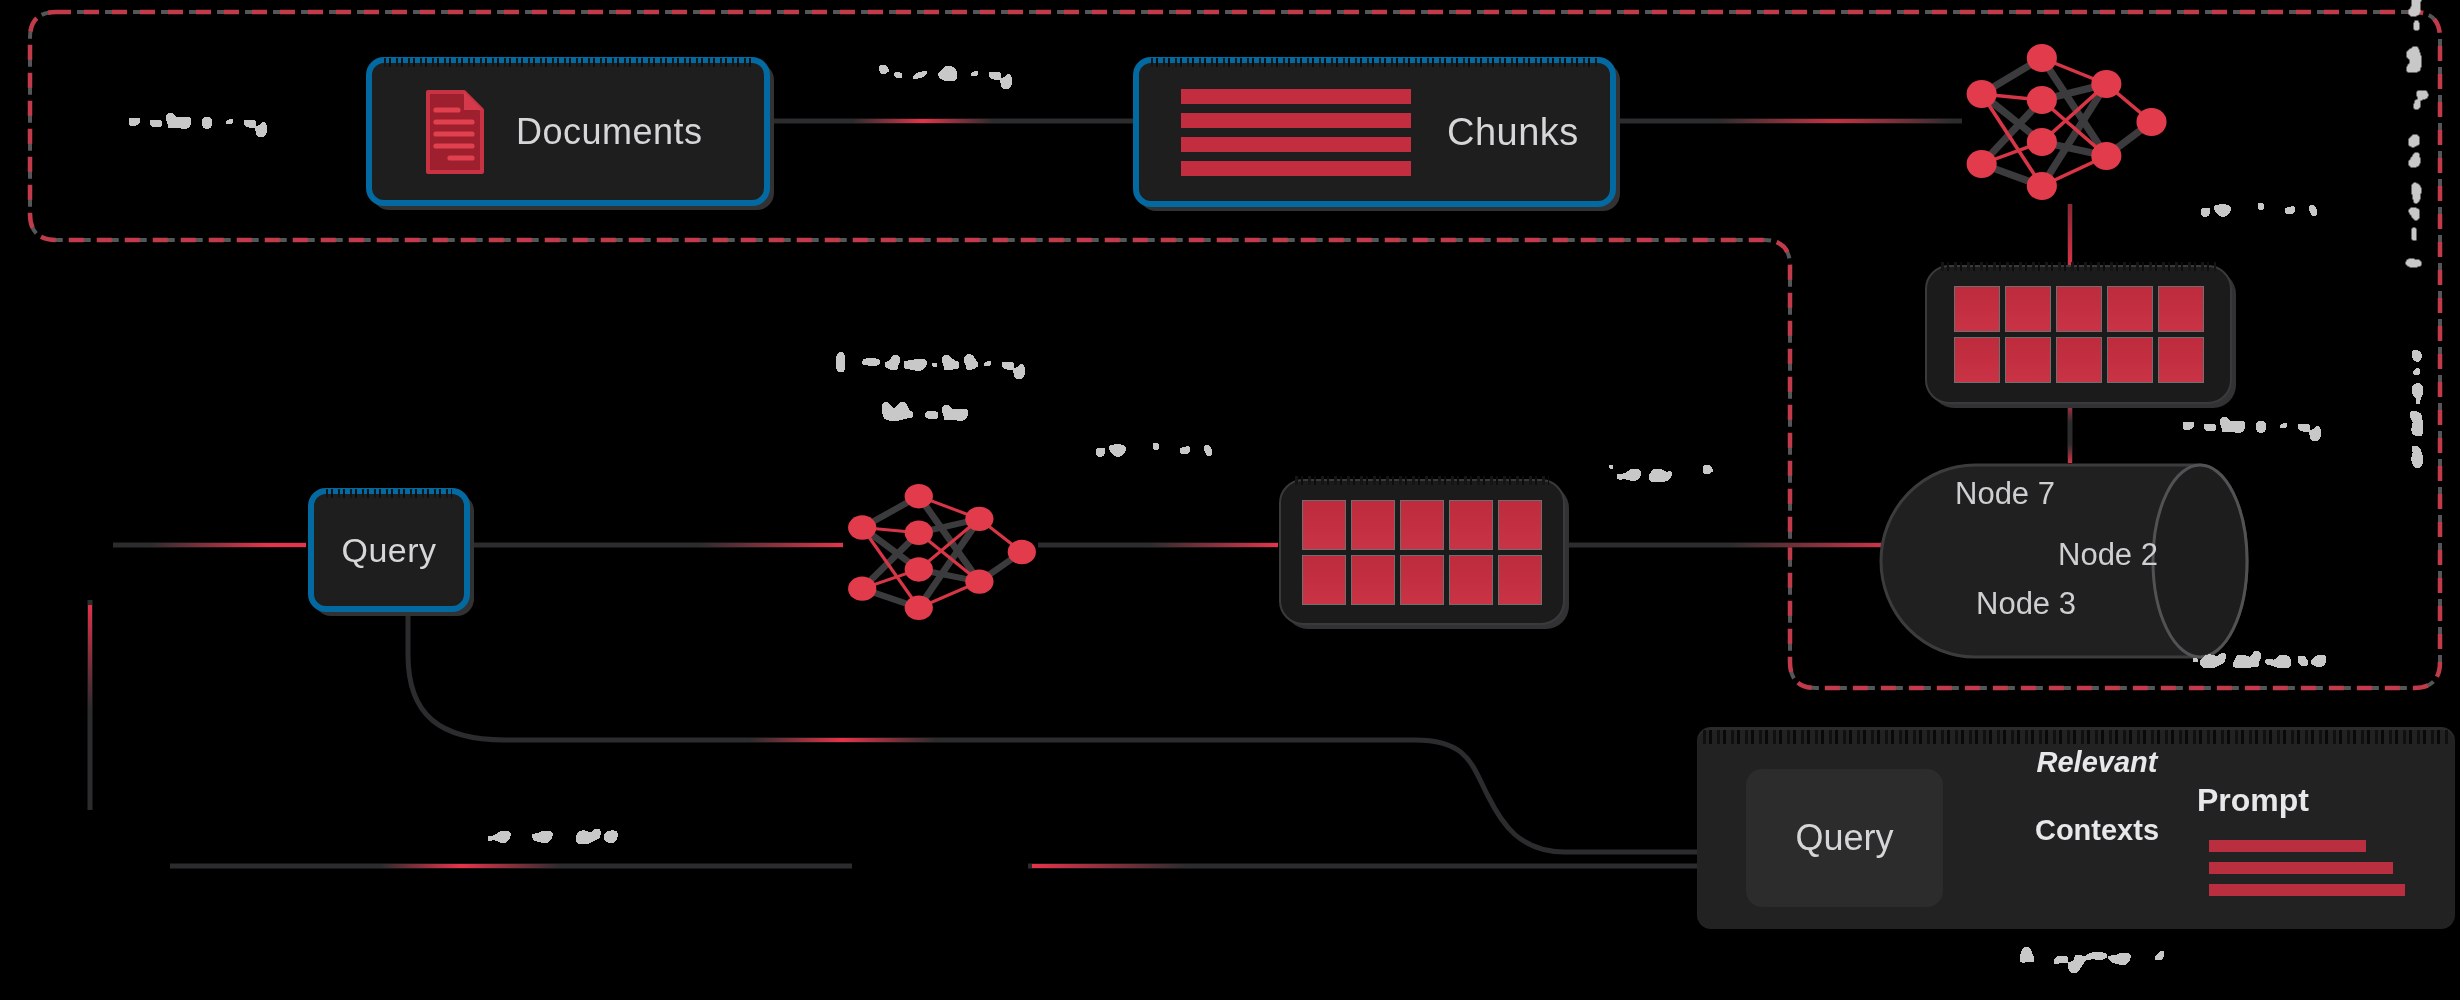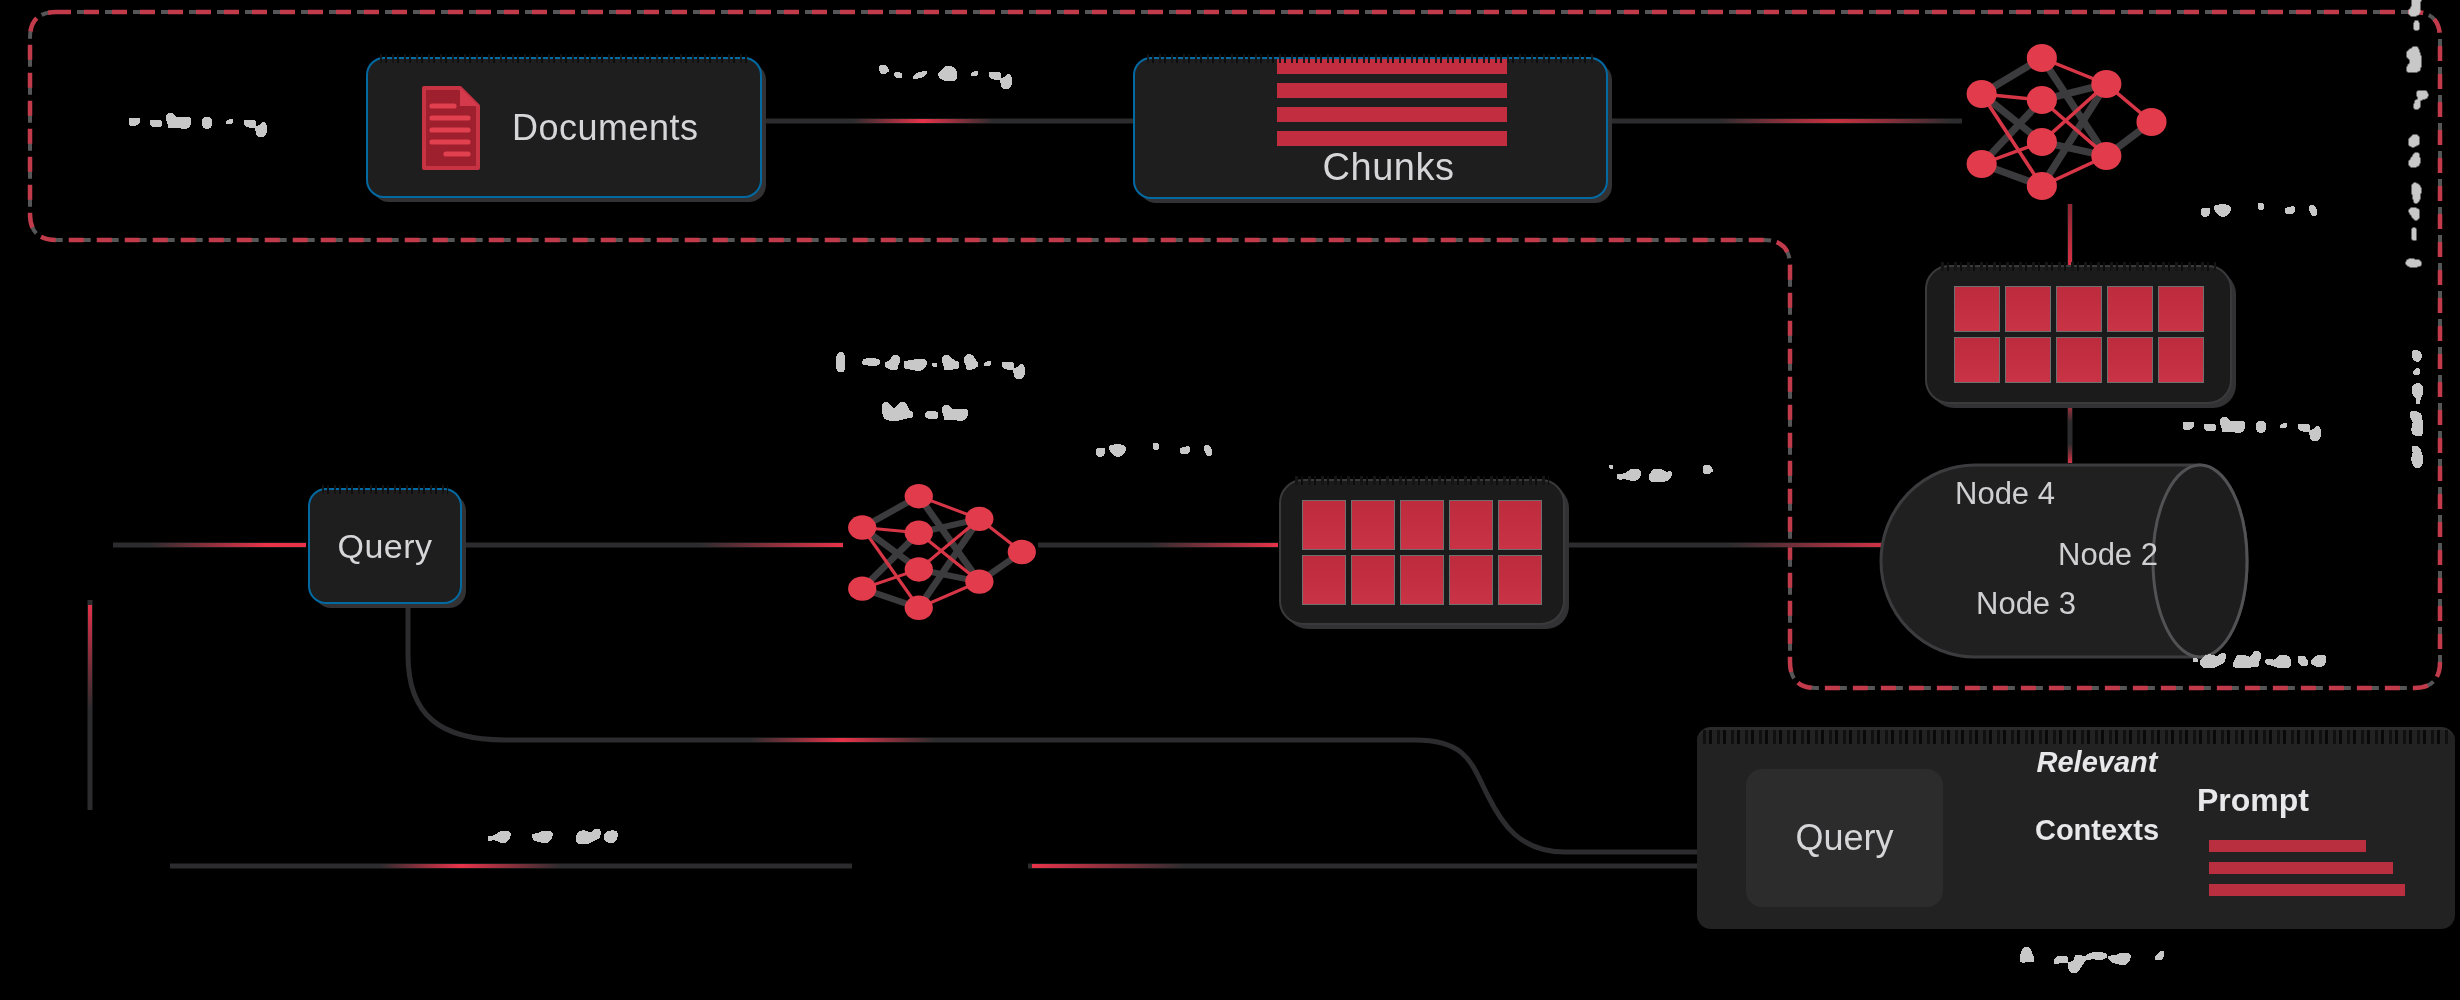--- a/index.html
+++ b/index.html
@@ -1,21 +1,21 @@
 <!DOCTYPE html>
 <html><head>
 <meta charset="utf-8">
 <style>
   html,body{margin:0;padding:0;background:#000;}
   #canvas{position:relative;width:2460px;height:1000px;background:#000;overflow:hidden;
     font-family:"Liberation Sans","DejaVu Sans",sans-serif;}
   svg.layer{position:absolute;left:0;top:0;pointer-events:none;}
 
   
-  .node-box{position:absolute;background:#1e1e1f;border:2px solid #0369a1;border-radius:18px;
+  .node-box{position:absolute;background:#1e1e1f;border:6px solid #0369a1;border-radius:18px;
     box-shadow:5px 5px 0 -1px #323234;display:flex;align-items:center;justify-content:center;
     color:#d6d6d8;text-align:right;}
   .node-box::before{content:"";position:absolute;top:-5px;left:12px;right:12px;height:9px;
     background:repeating-linear-gradient(90deg,#151515 0 2px,transparent 2px 5px,#0d0d0d 5px 7px,transparent 7px 12px);
     opacity:.95;}
   .box-label{font-size:36px;letter-spacing:.5px;}
 
   
   .glitch{position:absolute;color:#c8c8c8;font-weight:bold;font-size:36px;text-align:center;
     filter:url(#glitchf);white-space:nowrap;}
@@ -229,21 +229,21 @@
         <line x1="6" y1="23" x2="24" y2="23"></line>
           <line x1="6" y1="29" x2="24" y2="29"></line>
         <line x1="13" y1="35" x2="24" y2="35"></line>
       </g>
     </svg>
     <span class="box-label">Documents</span>
   </div>
 
   <div class="glitch" style="left:848px;top:52px;width:170px;">Chunking</div>
 
-  <div class="node-box" id="chunks-box" style="left:1133px;top:57px;width:471px;height:138px;flex-direction:column;">
+  <div class="node-box" id="chunks-box" style="left:1133px;top:57px;width:471px;height:138px;">
     <div class="chunk-bars">
         <div class="bar"></div>
         <div class="bar"></div>
         <div class="bar"></div>
         <div class="bar"></div>
       </div>
     <span class="box-label">Chunks</span>
   </div>
 
   <div class="glitch" style="left:2178px;top:188px;width:160px;">Vectors</div>
@@ -258,21 +258,21 @@
         <div class="cell"></div>
         <div class="cell"></div>
         <div class="cell"></div>
         <div class="cell"></div>
         <div class="cell"></div>
       </div>
   </div>
 
   <div class="glitch" style="left:2176px;top:404px;width:150px;">Indexing</div>
 
-  <div class="db-node-label" style="left:1955px;top:476px;">Node 4</div>
+  <div class="db-node-label" style="left:1955px;top:476px;">Node 7</div>
   <div class="db-node-label" style="left:2058px;top:537px;text-align:right;">Node 2</div>
   <div class="db-node-label" style="left:1932px;top:586px;margin-left:44px;">Node 3</div>
 
   <div class="glitch" style="left:2172px;top:638px;width:160px;">Database</div>
 
   <div class="glitch vertical" style="left:2289px;top:126px;width:250px;font-size:34px;">Embedding Model</div>
   <div class="glitch vertical" style="left:2332px;top:400px;width:165px;font-size:34px;">Database</div>
 
 
   <div class="node-box" style="left:308px;top:488px;width:150px;height:112px;">

